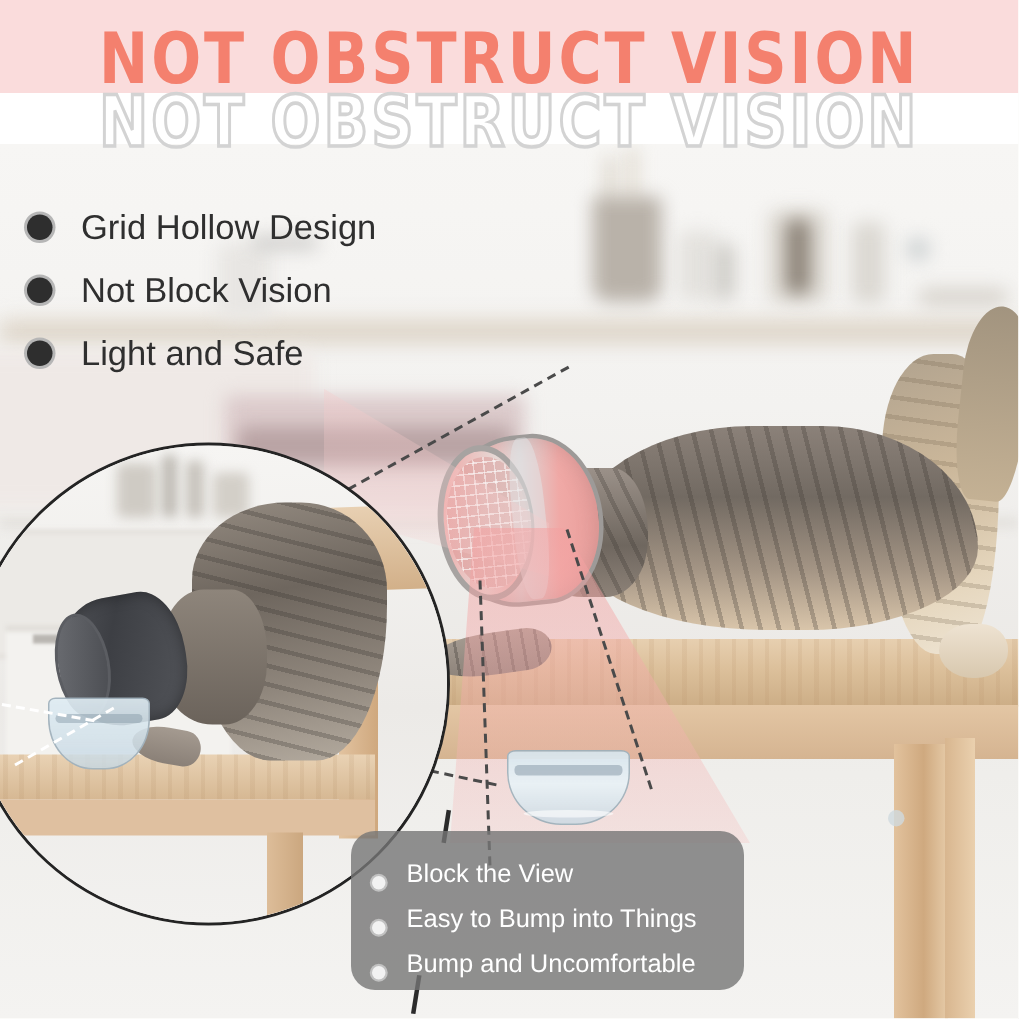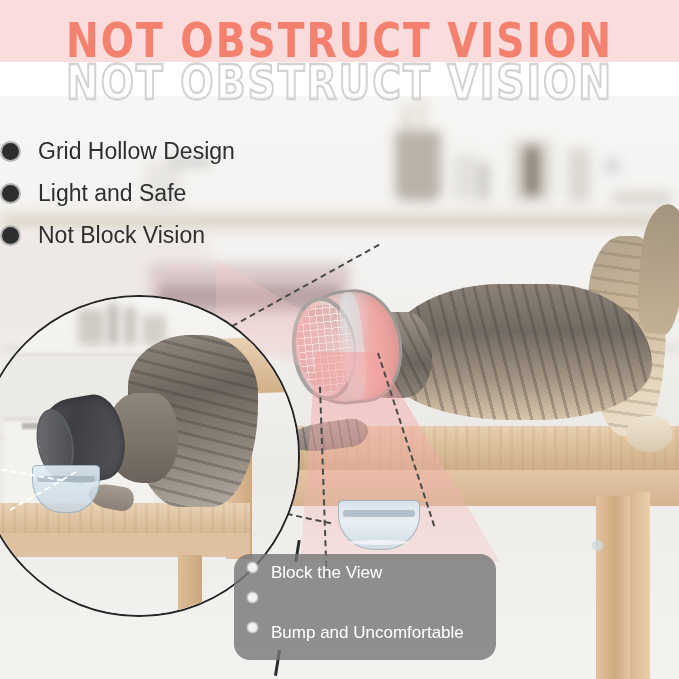--- a/index.html
+++ b/index.html
@@ -337,21 +337,21 @@
   .in-bowl::before{
     content:""; position:absolute; left:4px; top:10px; right:4px; height:6px;
     background: rgba(130,150,164,.45); border-radius:3px;
   }
   .in-sight { position:absolute; border-top: 2px dashed #ffffff; transform-origin: left center; }
   .in-sl-up   { left: 30px; top: 212px; width: 76px; transform: rotate(-30deg); }
   .in-sl-down { left: 12px; top: 170px; width: 72px; transform: rotate(10deg); }
 
   
   .top-bullets {
-    position: absolute; left: 2px; top: 130px;
+    position: absolute; left: 18px; top: 130px;
     z-index: 40;
   }
   .tb-row { display: flex; align-items: center; height: 42px; }
   .tb-dot {
     width: 17px; height: 17px; border-radius: 50%;
     background: #2e2e2e;
     box-shadow: 0 0 0 2px #b6b6b6;
     flex: none;
   }
   .tb-text {
@@ -363,21 +363,21 @@
   }
 
   .bottom-panel {
     position: absolute; left: 234px; top: 554px;
     width: 262px; height: 106px;
     background: rgba(118,118,118,.80);
     border-radius: 16px;
     z-index: 40;
     padding: 9px 0 0 14px;
   }
-  .bp-row { display: flex; align-items: flex-start; height: 30px; }
+  .bp-row { display: flex; align-items: flex-end; height: 30px; }
   .bp-dot {
     width: 9px; height: 9px; border-radius: 50%;
     background: #f2f2f2;
     box-shadow: 0 0 0 1.5px rgba(255,255,255,.45);
     flex: none;
   }
   .bp-text {
     margin-left: 14px;
     font-size: 17px;
     color: #ffffff;
@@ -475,35 +475,36 @@
   <div class="rail"></div>
   <div class="rail2"></div>
 
   <div class="top-bullets">
     <div class="tb-row">
       <span class="tb-dot"></span>
       <span class="tb-text">Grid Hollow Design</span>
     </div>
     <div class="tb-row">
       <span class="tb-dot"></span>
-      <span class="tb-text">Light and Safe</span>
+      <span class="tb-text">Not Block Vision</span>
     </div>
     <div class="tb-row">
       <span class="tb-dot"></span>
-      <span class="tb-text">Not Block Vision</span>
+      <span class="tb-text">Light and Safe</span>
     </div>
   </div>
 
   <div class="bottom-panel">
     <div class="bp-row">
       <span class="bp-dot"></span>
       <span class="bp-text">Block the View</span>
     </div>
     <div class="bp-row">
       <span class="bp-dot"></span>
+      <span class="bp-text">Easy to Bump into Things</span>
     </div>
     <div class="bp-row">
       <span class="bp-dot"></span>
       <span class="bp-text">Bump and Uncomfortable</span>
     </div>
   </div>
 
 </div>
 
 </body></html>

